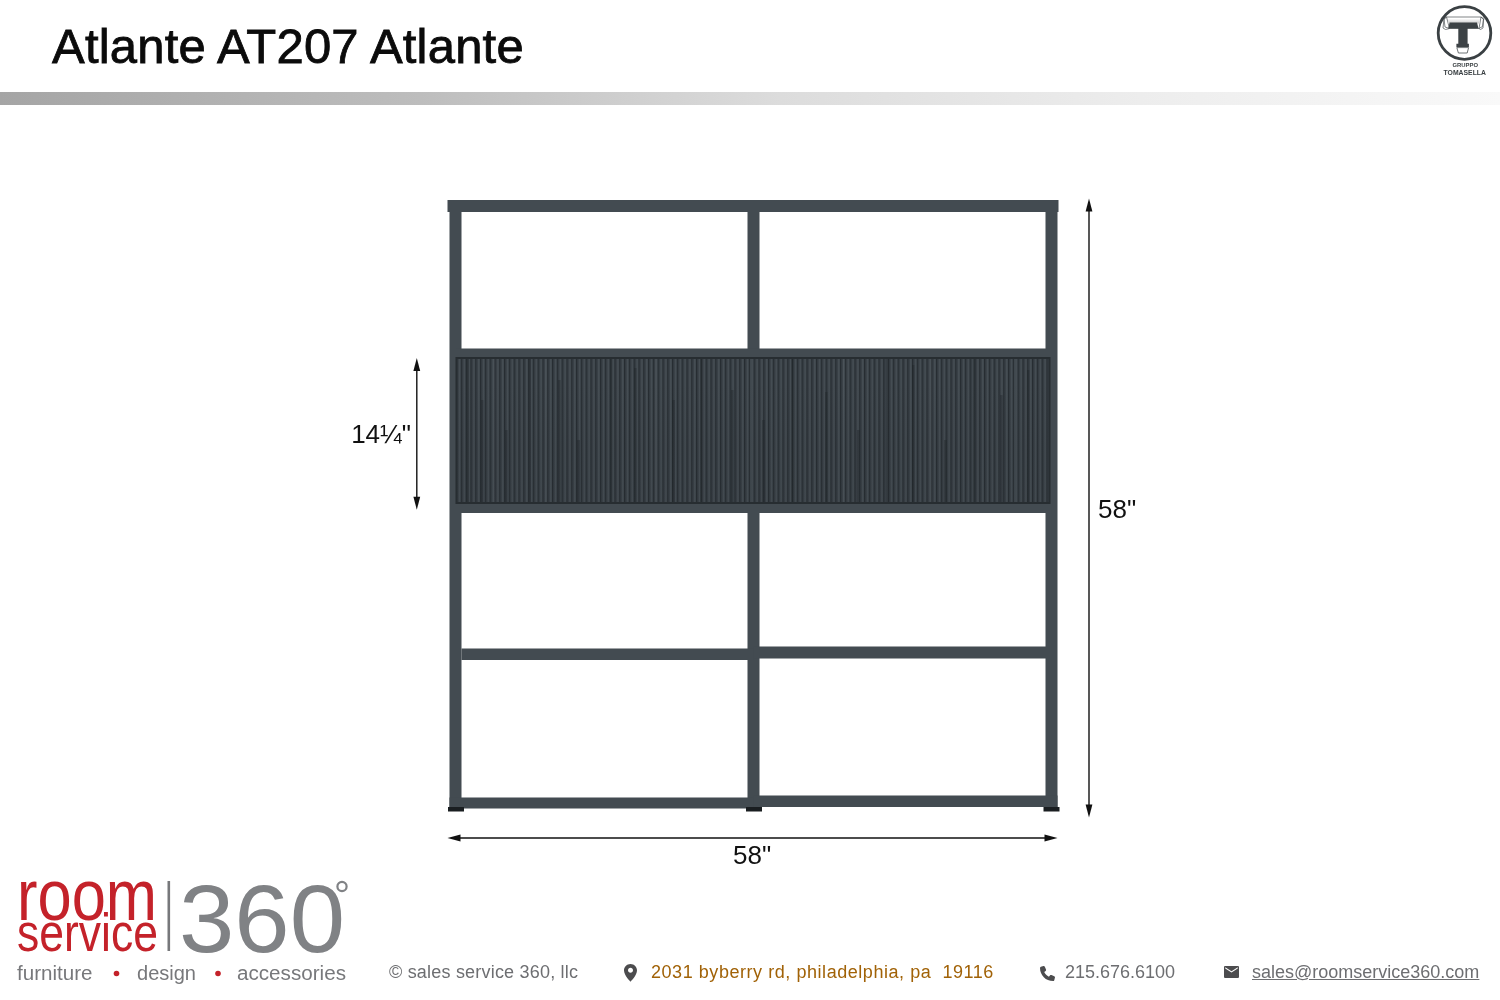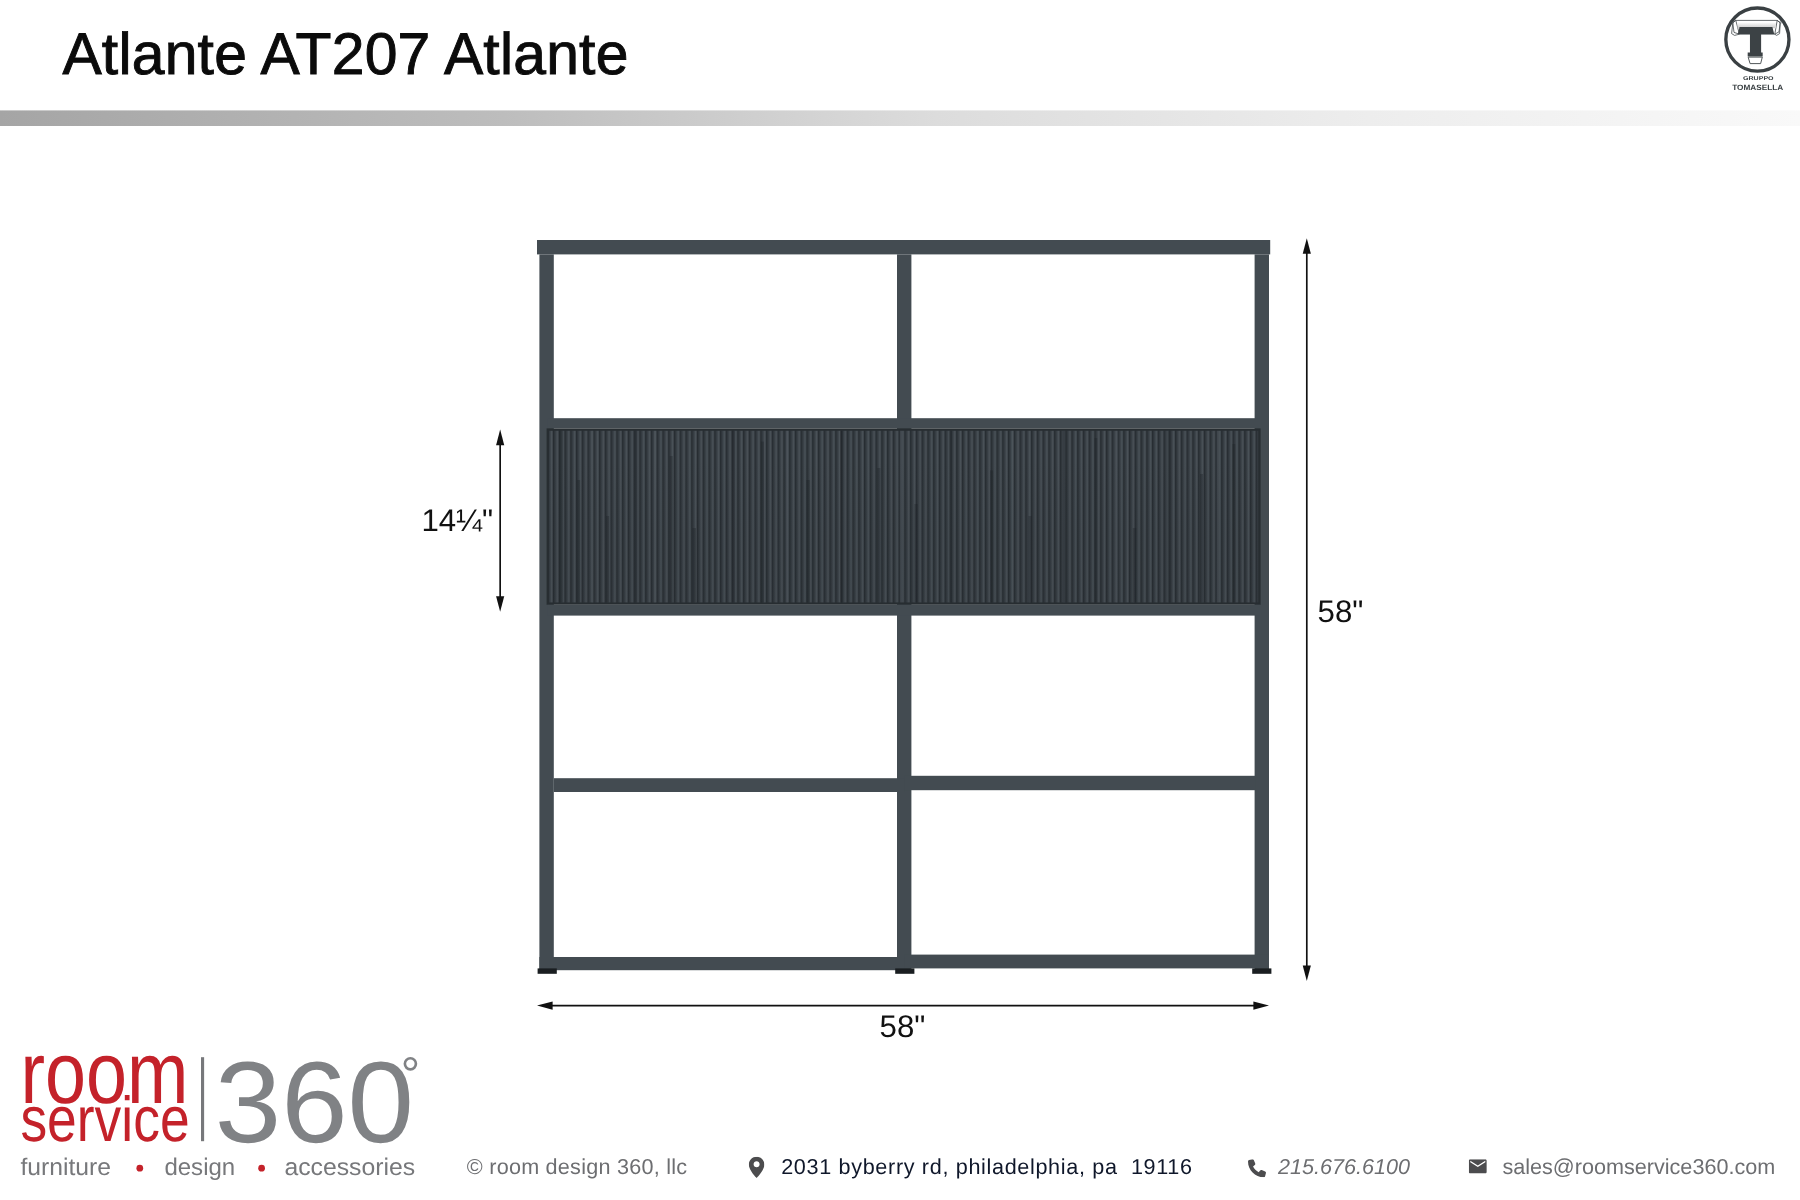--- a/index.html
+++ b/index.html
@@ -161,31 +161,31 @@
   <g fill="#77787b" font-size="20">
     <text x="17" y="979.5" textLength="75.5" lengthAdjust="spacingAndGlyphs">furniture</text>
     <text x="137" y="979.5" textLength="59" lengthAdjust="spacingAndGlyphs">design</text>
     <text x="237" y="979.5" textLength="109" lengthAdjust="spacingAndGlyphs">accessories</text>
   </g>
 
   <circle cx="116.5" cy="973.5" r="2.8" fill="#c4222a"></circle>
   <circle cx="218" cy="973.5" r="2.8" fill="#c4222a"></circle>
 </svg>
 
-<div class="abs" style="left:389px;top:962px;font-size:18px;color:#6d6e71;letter-spacing:0.2px;">© room design 360, llc</div>
+<div class="abs" style="left:389px;top:962px;font-size:18px;color:#6d6e71;letter-spacing:0.2px;">© sales service 360, llc</div>
 
 <svg class="abs" style="left:624px;top:964px;" width="13" height="18" viewBox="0 0 13 18">
   <path d="M6.5 0 C2.9 0 0 2.9 0 6.4 C0 11.2 6.5 17.6 6.5 17.6 C6.5 17.6 13 11.2 13 6.4 C13 2.9 10.1 0 6.5 0 Z M6.5 8.8 C5.1 8.8 4 7.7 4 6.3 C4 4.9 5.1 3.8 6.5 3.8 C7.9 3.8 9 4.9 9 6.3 C9 7.7 7.9 8.8 6.5 8.8 Z" fill="#4c4c4e"></path>
 </svg>
 
-<div class="abs" style="left:651px;top:962px;font-size:18px;color:#0f172a;letter-spacing:0.55px;">2031 byberry rd, philadelphia, pa&nbsp; 19116</div>
+<div class="abs" style="left:651px;top:962px;font-size:18px;color:#a16207;letter-spacing:0.55px;">2031 byberry rd, philadelphia, pa&nbsp; 19116</div>
 
 <svg class="abs" style="left:1040px;top:965.5px;" width="15" height="15" viewBox="0 0 512 512">
   <path d="M164.9 24.6c-7.7-18.6-28-28.5-47.4-23.2l-88 24C12.1 30.2 0 46 0 64C0 311.4 200.6 512 448 512c18 0 33.8-12.1 38.6-29.5l24-88c5.3-19.4-4.6-39.7-23.2-47.4l-96-40c-16.3-6.8-35.2-2.1-46.3 11.6L304.7 368C234.3 334.7 177.3 277.7 144 207.3L193.3 167c13.7-11.2 18.4-30 11.6-46.3l-40-96z" fill="#4c4c4e"></path>
 </svg>
 
-<div class="abs" style="left:1065px;top:962px;font-size:18px;color:#6d6e71;font-style:italic;">215.676.6100</div>
+<div class="abs" style="left:1065px;top:962px;font-size:18px;color:#6d6e71;">215.676.6100</div>
 
 <svg class="abs" style="left:1224px;top:966px;" width="15" height="12" viewBox="0 0 24 19">
   <path d="M22 0H2C.9 0 0 .9 0 2v15c0 1.1.9 2 2 2h20c1.1 0 2-.9 2-2V2c0-1.1-.9-2-2-2zm0 4l-10 6.25L2 4V2l10 6.25L22 2v2z" fill="#4c4c4e"></path>
 </svg>
 
-<div class="abs" style="left:1252px;top:962px;font-size:18px;color:#6d6e71;">sales@roomservice360.com</div>
+<div class="abs" style="left:1252px;top:962px;font-size:18px;color:#6d6e71;text-decoration:underline;">sales@roomservice360.com</div>
 
 </body></html>

